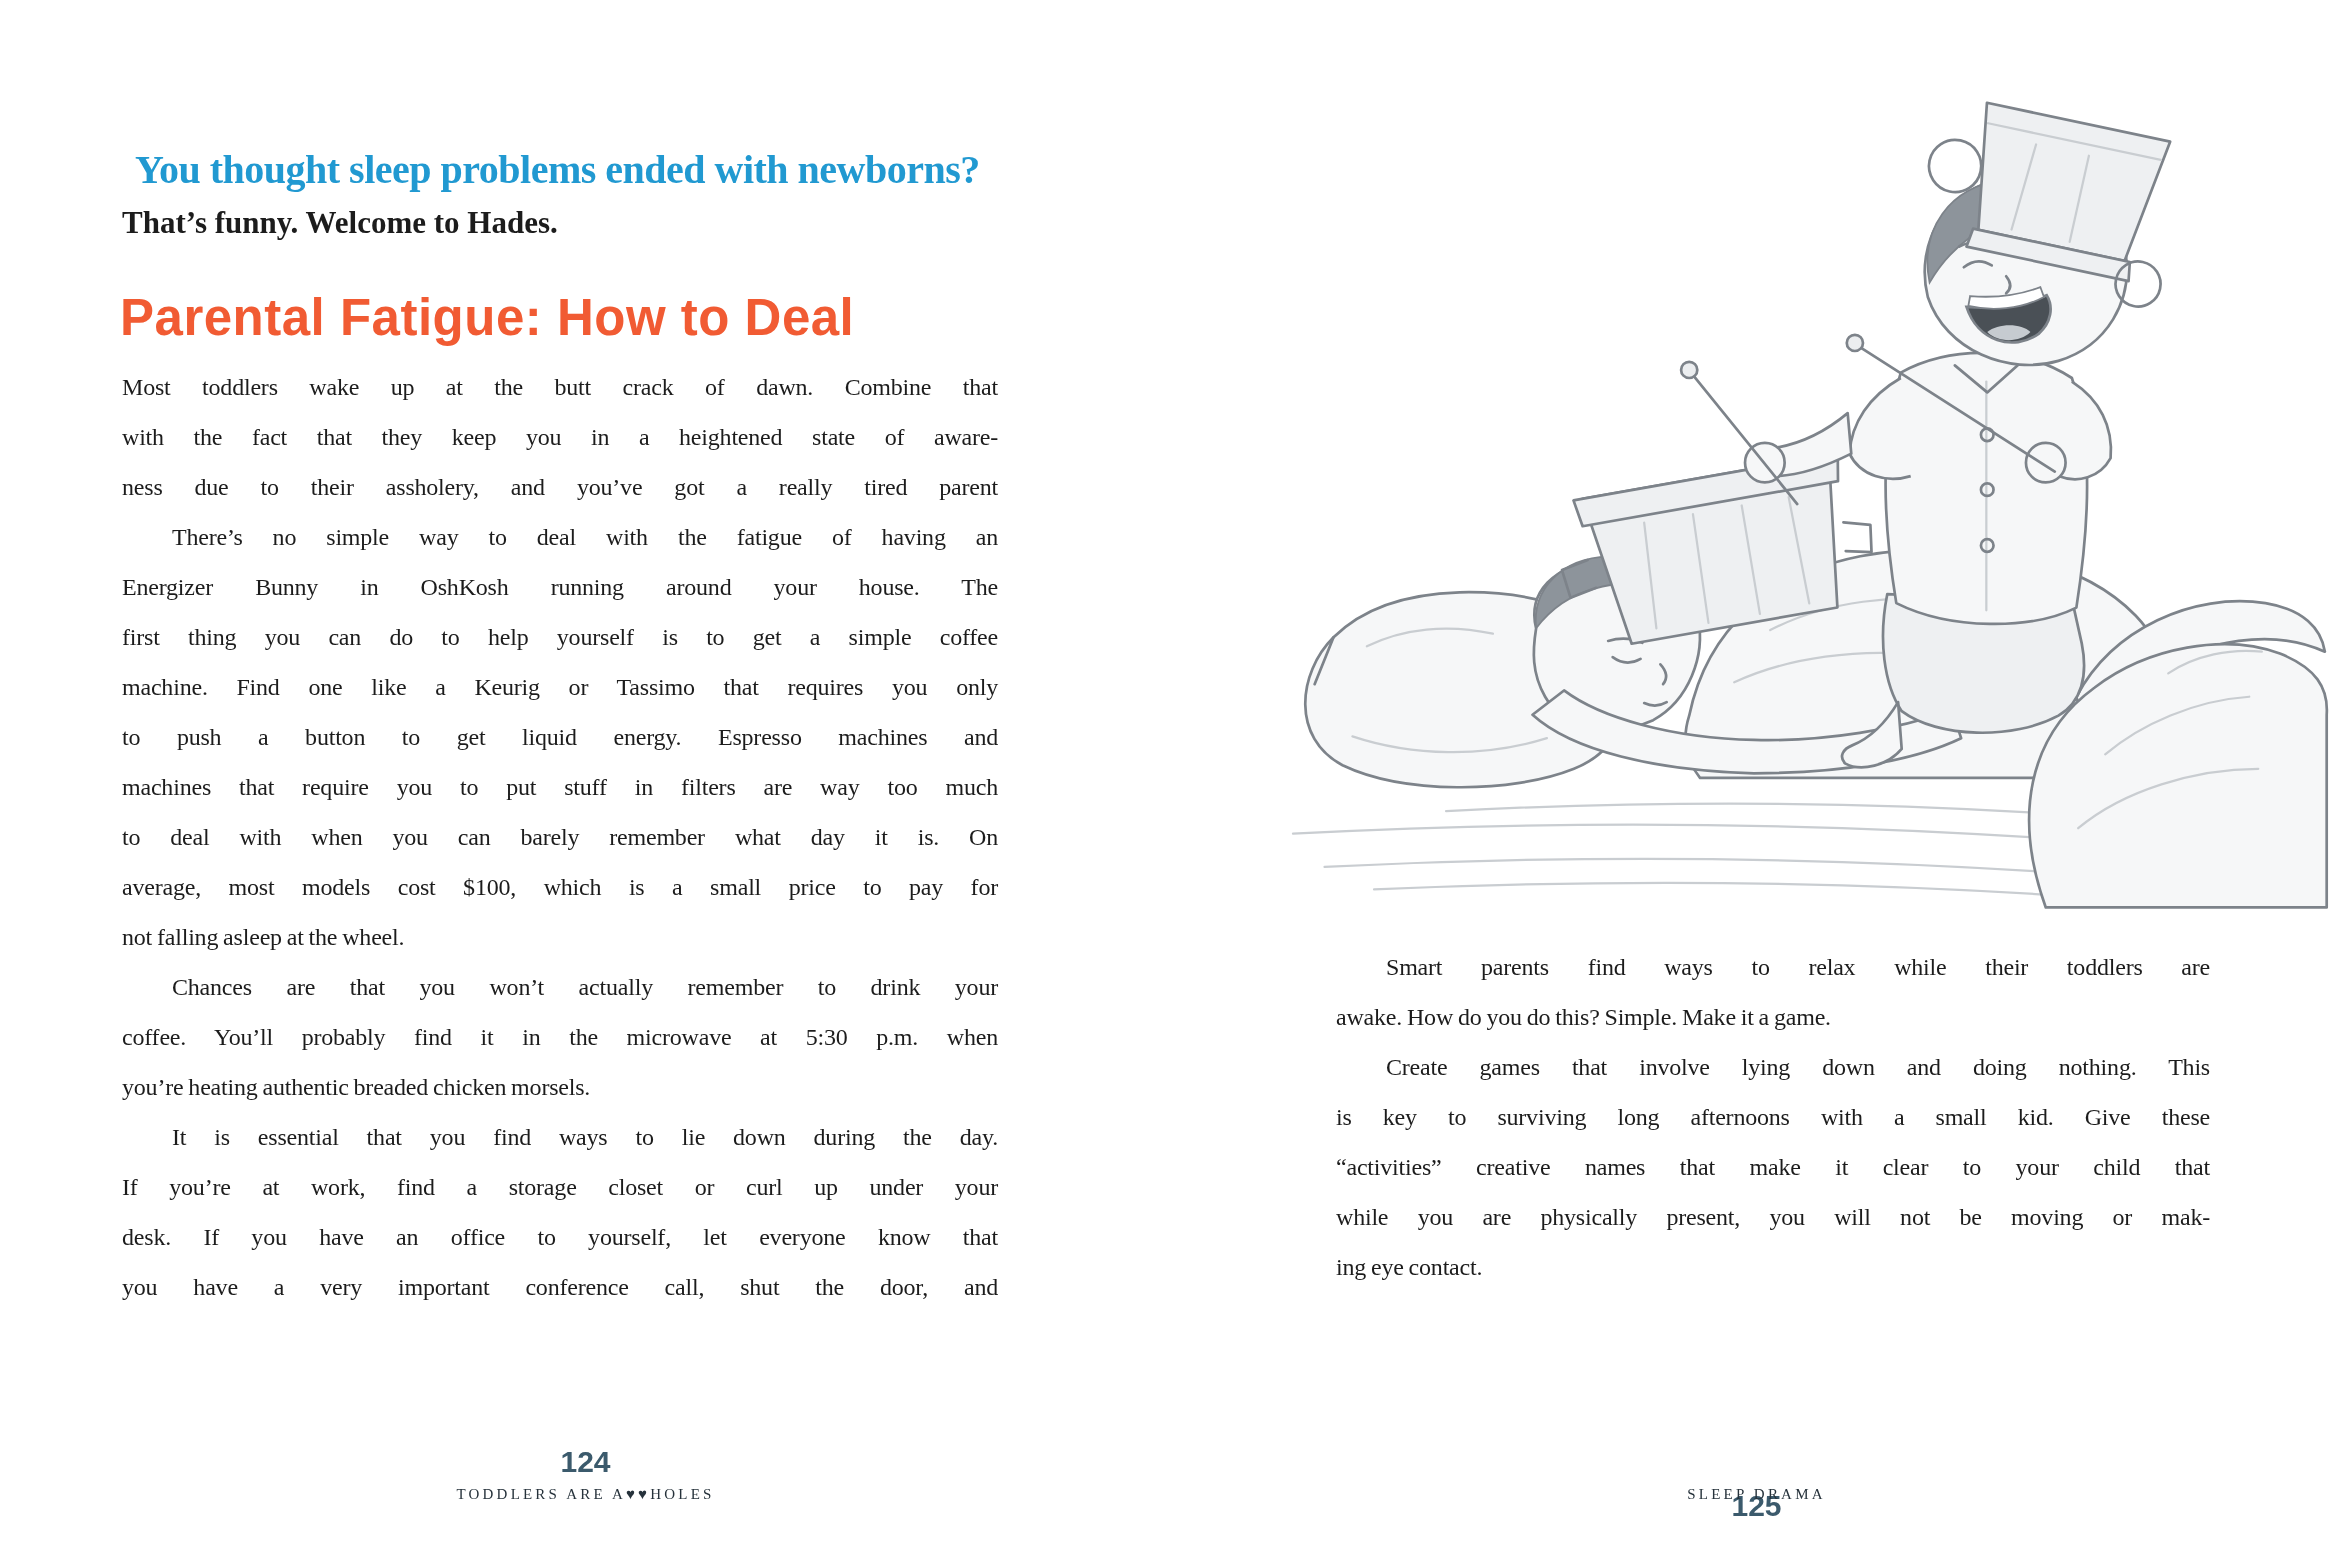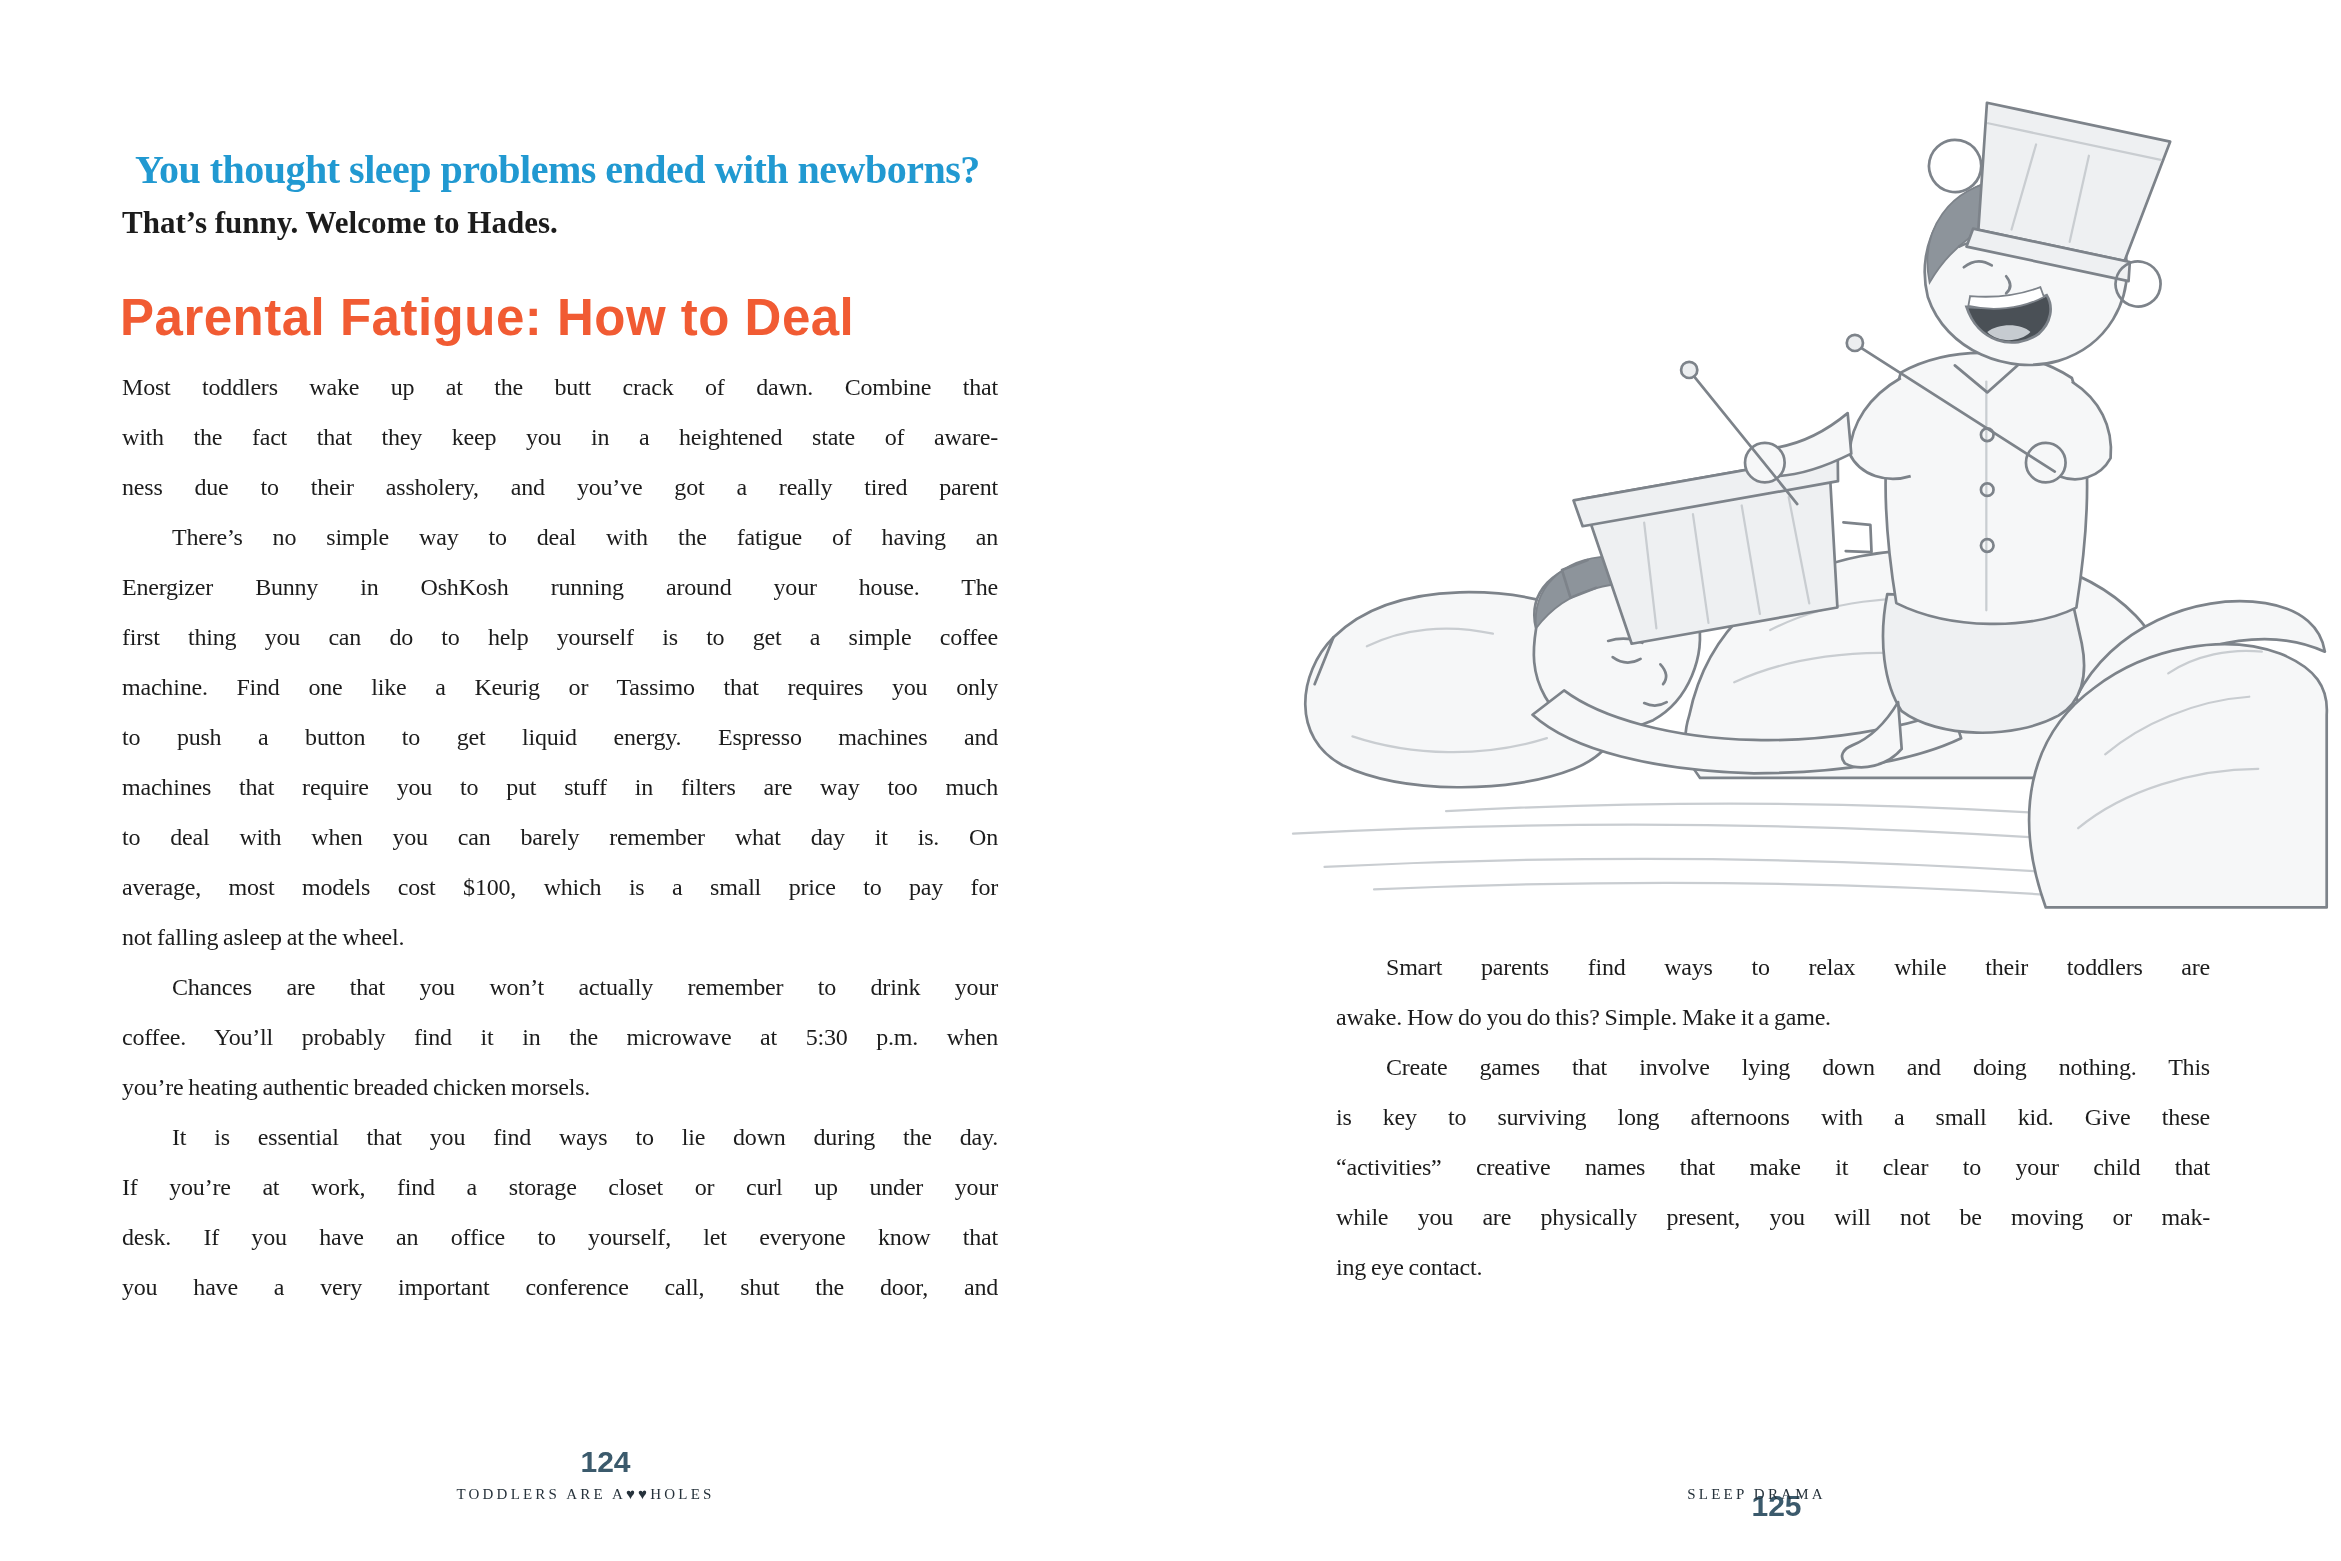--- a/index.html
+++ b/index.html
@@ -38,21 +38,20 @@
   .col-right{left:1336px;top:942px;width:874px;}
   .para{margin:0;}
   .jline{display:block;text-align:justify;text-align-last:justify;white-space:nowrap;}
   .jline.last{text-align-last:left;}
   .para.indent .jline:first-child{text-indent:50px;}
 
   .folio{
     position:absolute;top:1445px;width:1171px;text-align:center;
     font-family:"Liberation Sans", sans-serif;font-weight:700;font-size:30px;
     color:var(--folio-slate,#3b5a6c);
-    padding-left:20px;
   }
   .folio-left{left:0;}
   .folio-right{left:1171px;margin-top:44px;}
   .running{
     position:absolute;top:1486px;width:1171px;text-align:center;
     font-family:"Liberation Serif", serif;font-size:15px;letter-spacing:3.2px;
     color:var(--running-ink,#26323b);
   }
   .running-left{left:0;}
   .running-right{left:1171px;}

